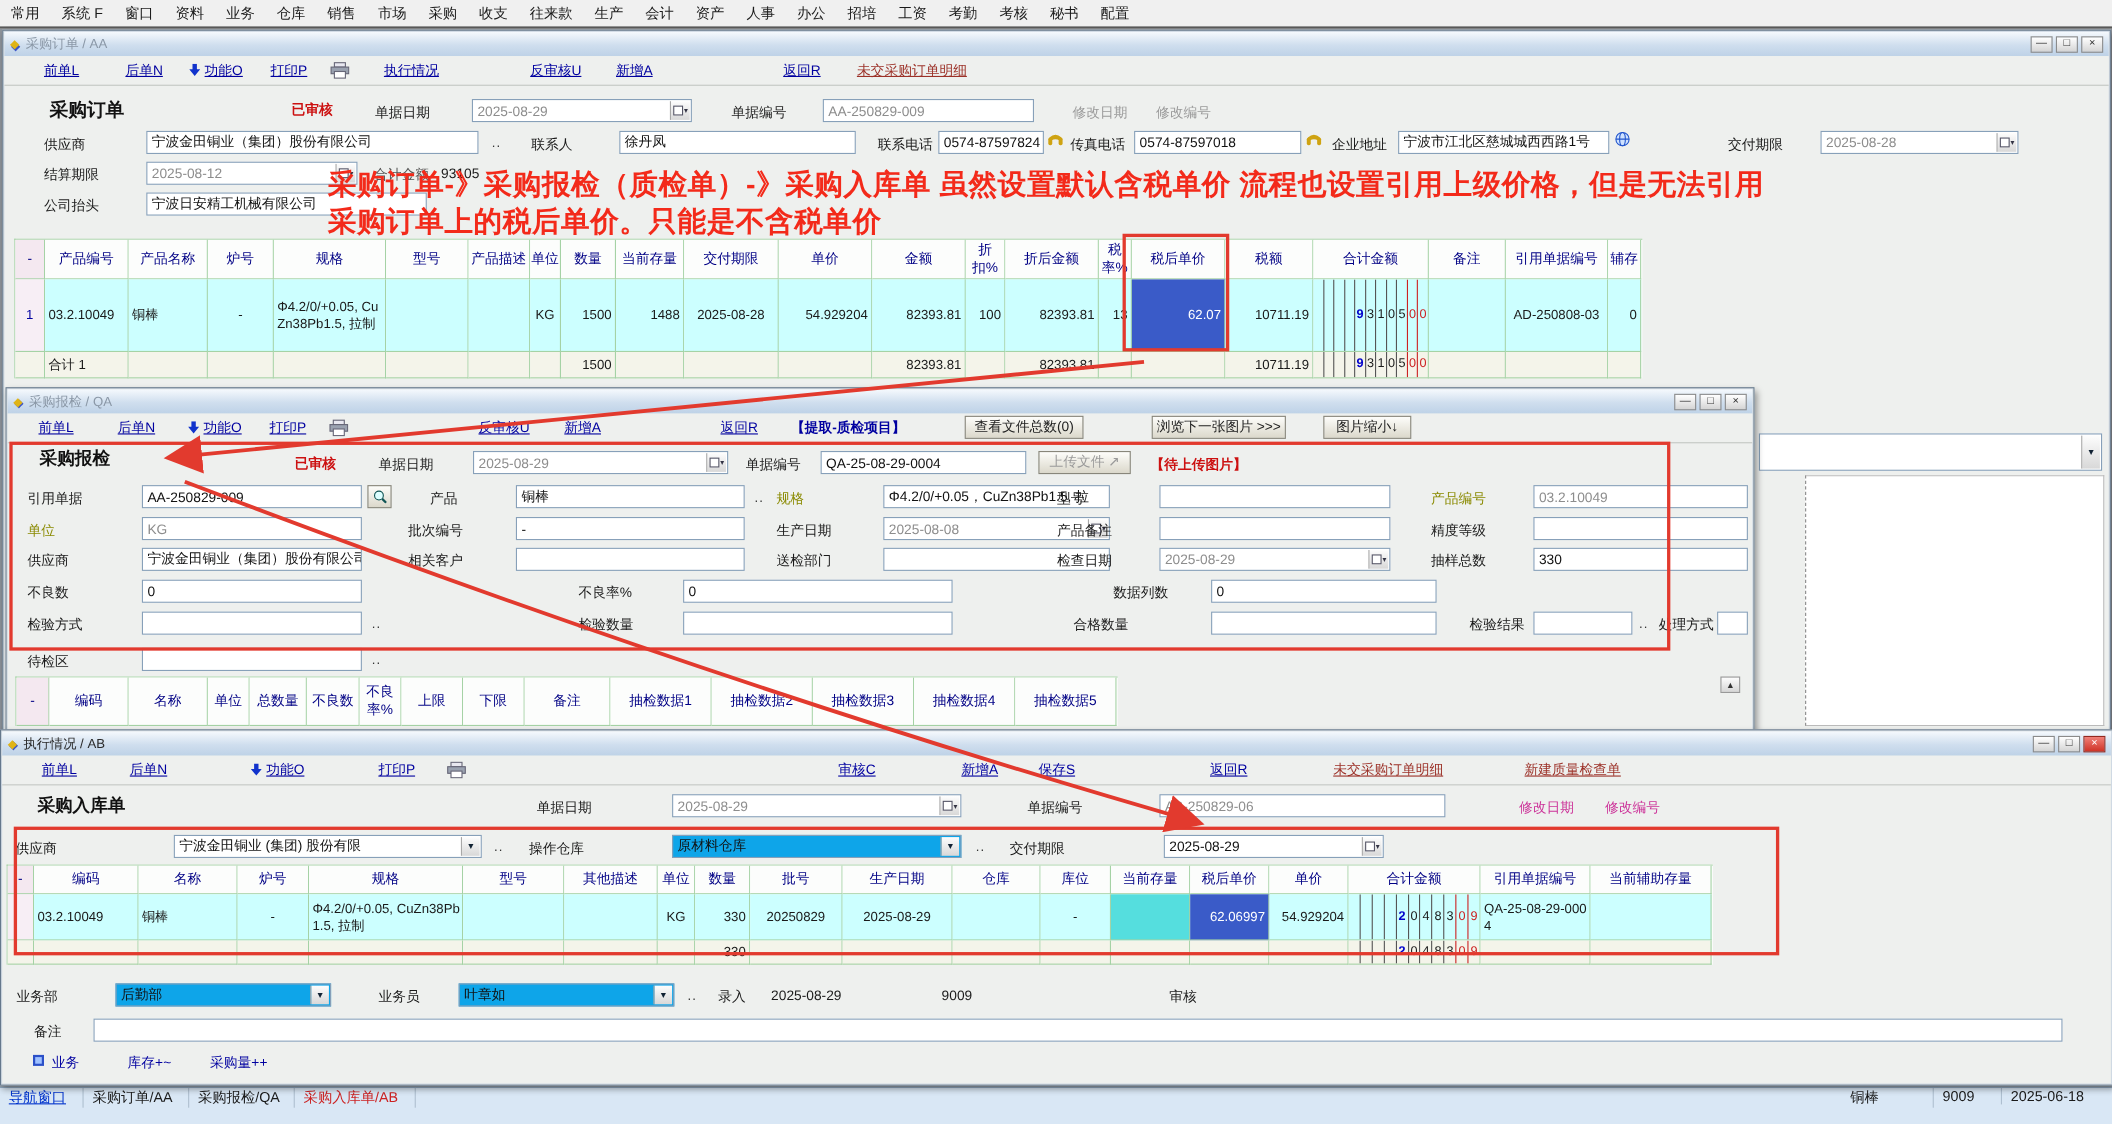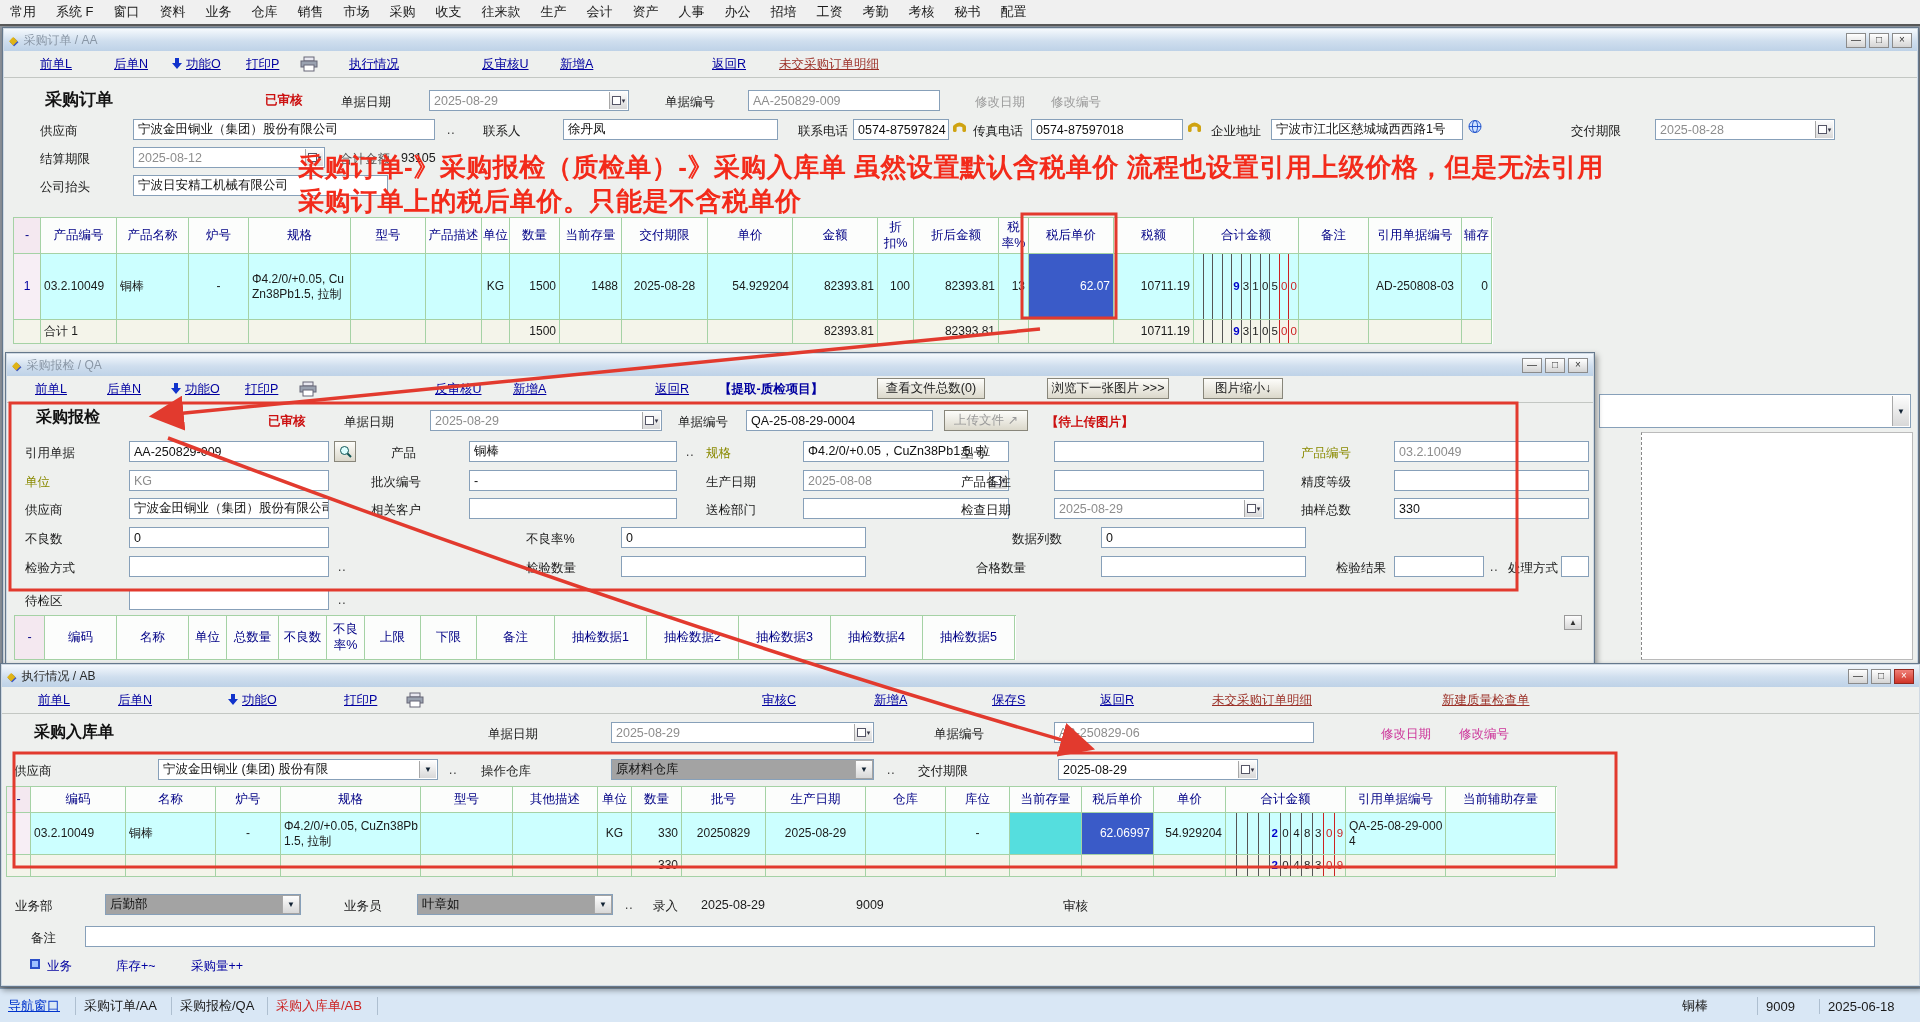--- a/index.html
+++ b/index.html
@@ -30,21 +30,21 @@
 .lbl{position:absolute;font-size:12.5px;color:#1a1a1a;white-space:nowrap}
 .lbl.gray{color:#9a9a9a}
 .lbl.olive{color:#8a8a00}
 .lbl.redb{color:#cc1111;font-weight:bold}
 .lbl.mag{color:#cc3399}
 .doctitle{position:absolute;font-size:17px;font-weight:bold;color:#111;white-space:nowrap}
 .fld{position:absolute;height:21px;background:#fff;border:1px solid #87a0b9;font-size:12.5px;
   color:#111;display:flex;align-items:center;padding:0 4px;white-space:nowrap;overflow:hidden;
   box-sizing:border-box}
 .fld.ro{color:#8d8d8d}
-.fld.cyan{background:#a3a3a3}
+.fld.cyan{background:#0ea5e9}
 .calbtn{position:absolute;right:1px;top:1px;bottom:1px;width:17px;
   background:linear-gradient(#fdfdfd,#d8d8d8);border-left:1px solid #a8a8a8;display:flex;
   align-items:center;justify-content:center;font-size:7px;color:#334;cursor:pointer}
 .calbtn .csq{display:inline-block;width:7px;height:7px;border:1px solid #556;background:#fff;margin-right:1px}
 .ddb{position:absolute;right:1px;top:1px;bottom:1px;width:16px;
   background:linear-gradient(#fdfdfd,#d8d8d8);border-left:1px solid #a8a8a8;display:flex;
   align-items:center;justify-content:center;font-size:8px;color:#123;cursor:pointer}
 .btn{position:absolute;height:21px;background:linear-gradient(#fdfdfa,#dbd8cb);
   border:1px solid #88867a;font-size:12.5px;display:flex;align-items:center;justify-content:center;
   color:#222;box-sizing:border-box;white-space:nowrap;cursor:pointer}
@@ -68,21 +68,21 @@
 .td.sel{background:#3a5bc8 !important;color:#fff}
 .td.hot{background:#55dede !important}
 .amt{display:flex;height:100%;width:100%}
 .amt span{flex:1;border-left:1px solid #555;display:flex;align-items:center;
   justify-content:center;font-size:11.5px;color:#1a1a1a}
 .amt span:first-child{border-left:none}
 .amt span.rd{border-left-color:#cc2222;color:#cc2222}
 .amt span.bl{color:#0000cc;font-weight:bold}
 
 #statusbar{position:absolute;left:0;top:988px;width:1920px;height:34px;background:#d9e7f5;
-  border-top:1px solid #8ba6bf;display:flex;align-items:center;font-size:13px}
+  border-top:1px solid #8ba6bf;display:flex;align-items:flex-start;font-size:13px}
 #statusbar .seg{border-right:1px solid #aebfd0;display:flex;align-items:center;padding:0 8px;
   white-space:nowrap;box-sizing:border-box}
 #statusbar .spacer{flex:1;border-right:1px solid #aebfd0}
 
 #anno-text1,#anno-text2{position:absolute;left:298px;color:#f32a1a;font-weight:600;
   font-size:26px;white-space:nowrap;z-index:60;letter-spacing:.5px}
 #anno-svg{position:absolute;left:0;top:0;z-index:55;pointer-events:none}
 .scrollbtn{position:absolute;background:linear-gradient(#fdfdfd,#d6d6d6);border:1px solid #999;
   font-size:8px;color:#333;display:flex;align-items:center;justify-content:center;box-sizing:border-box}
 </style>
@@ -462,24 +462,24 @@
         </svg></span>
     <span class="lnk" style="left:240px">功能O</span>
     <span class="lnk" style="left:342px">打印P</span>
     <span class="icon" style="left:404px;top:5px"><svg width="18" height="16">
           <rect x="4" y="1" width="10" height="4" fill="#e8e8f0" stroke="#667"></rect>
           <rect x="1" y="5" width="16" height="6" fill="#9aa2b0" stroke="#667"></rect>
           <rect x="4" y="9" width="10" height="6" fill="#fff" stroke="#667"></rect>
         </svg></span>
     <span class="lnk" style="left:760px">审核C</span>
     <span class="lnk" style="left:872px">新增A</span>
-    <span class="lnk" style="left:990px">保存S</span>
+    <span class="lnk" style="left:942px">保存S</span>
     <span class="lnk" style="left:1098px">返回R</span>
     <span class="lnk warn" style="left:1210px">未交采购订单明细</span>
-    <span class="lnk warn" style="left:1440px">新建质量检查单</span>
+    <span class="lnk warn" style="left:1384px">新建质量检查单</span>
   </div>
 
   <div class="doctitle" style="left:33px;top:58px;font-size:16px">采购入库单</div>
   <div class="lbl" style="left:487px;top:62px">单据日期</div>
   <div class="fld ro" style="left:610px;top:58px;width:263px">
       <span>2025-08-29</span>
       <span class="calbtn"><i class="csq"></i>▾</span>
     </div>
   <div class="lbl" style="left:933px;top:62px">单据编号</div>
   <div class="fld ro" style="left:1053px;top:58px;width:260px">AB-250829-06</div>

